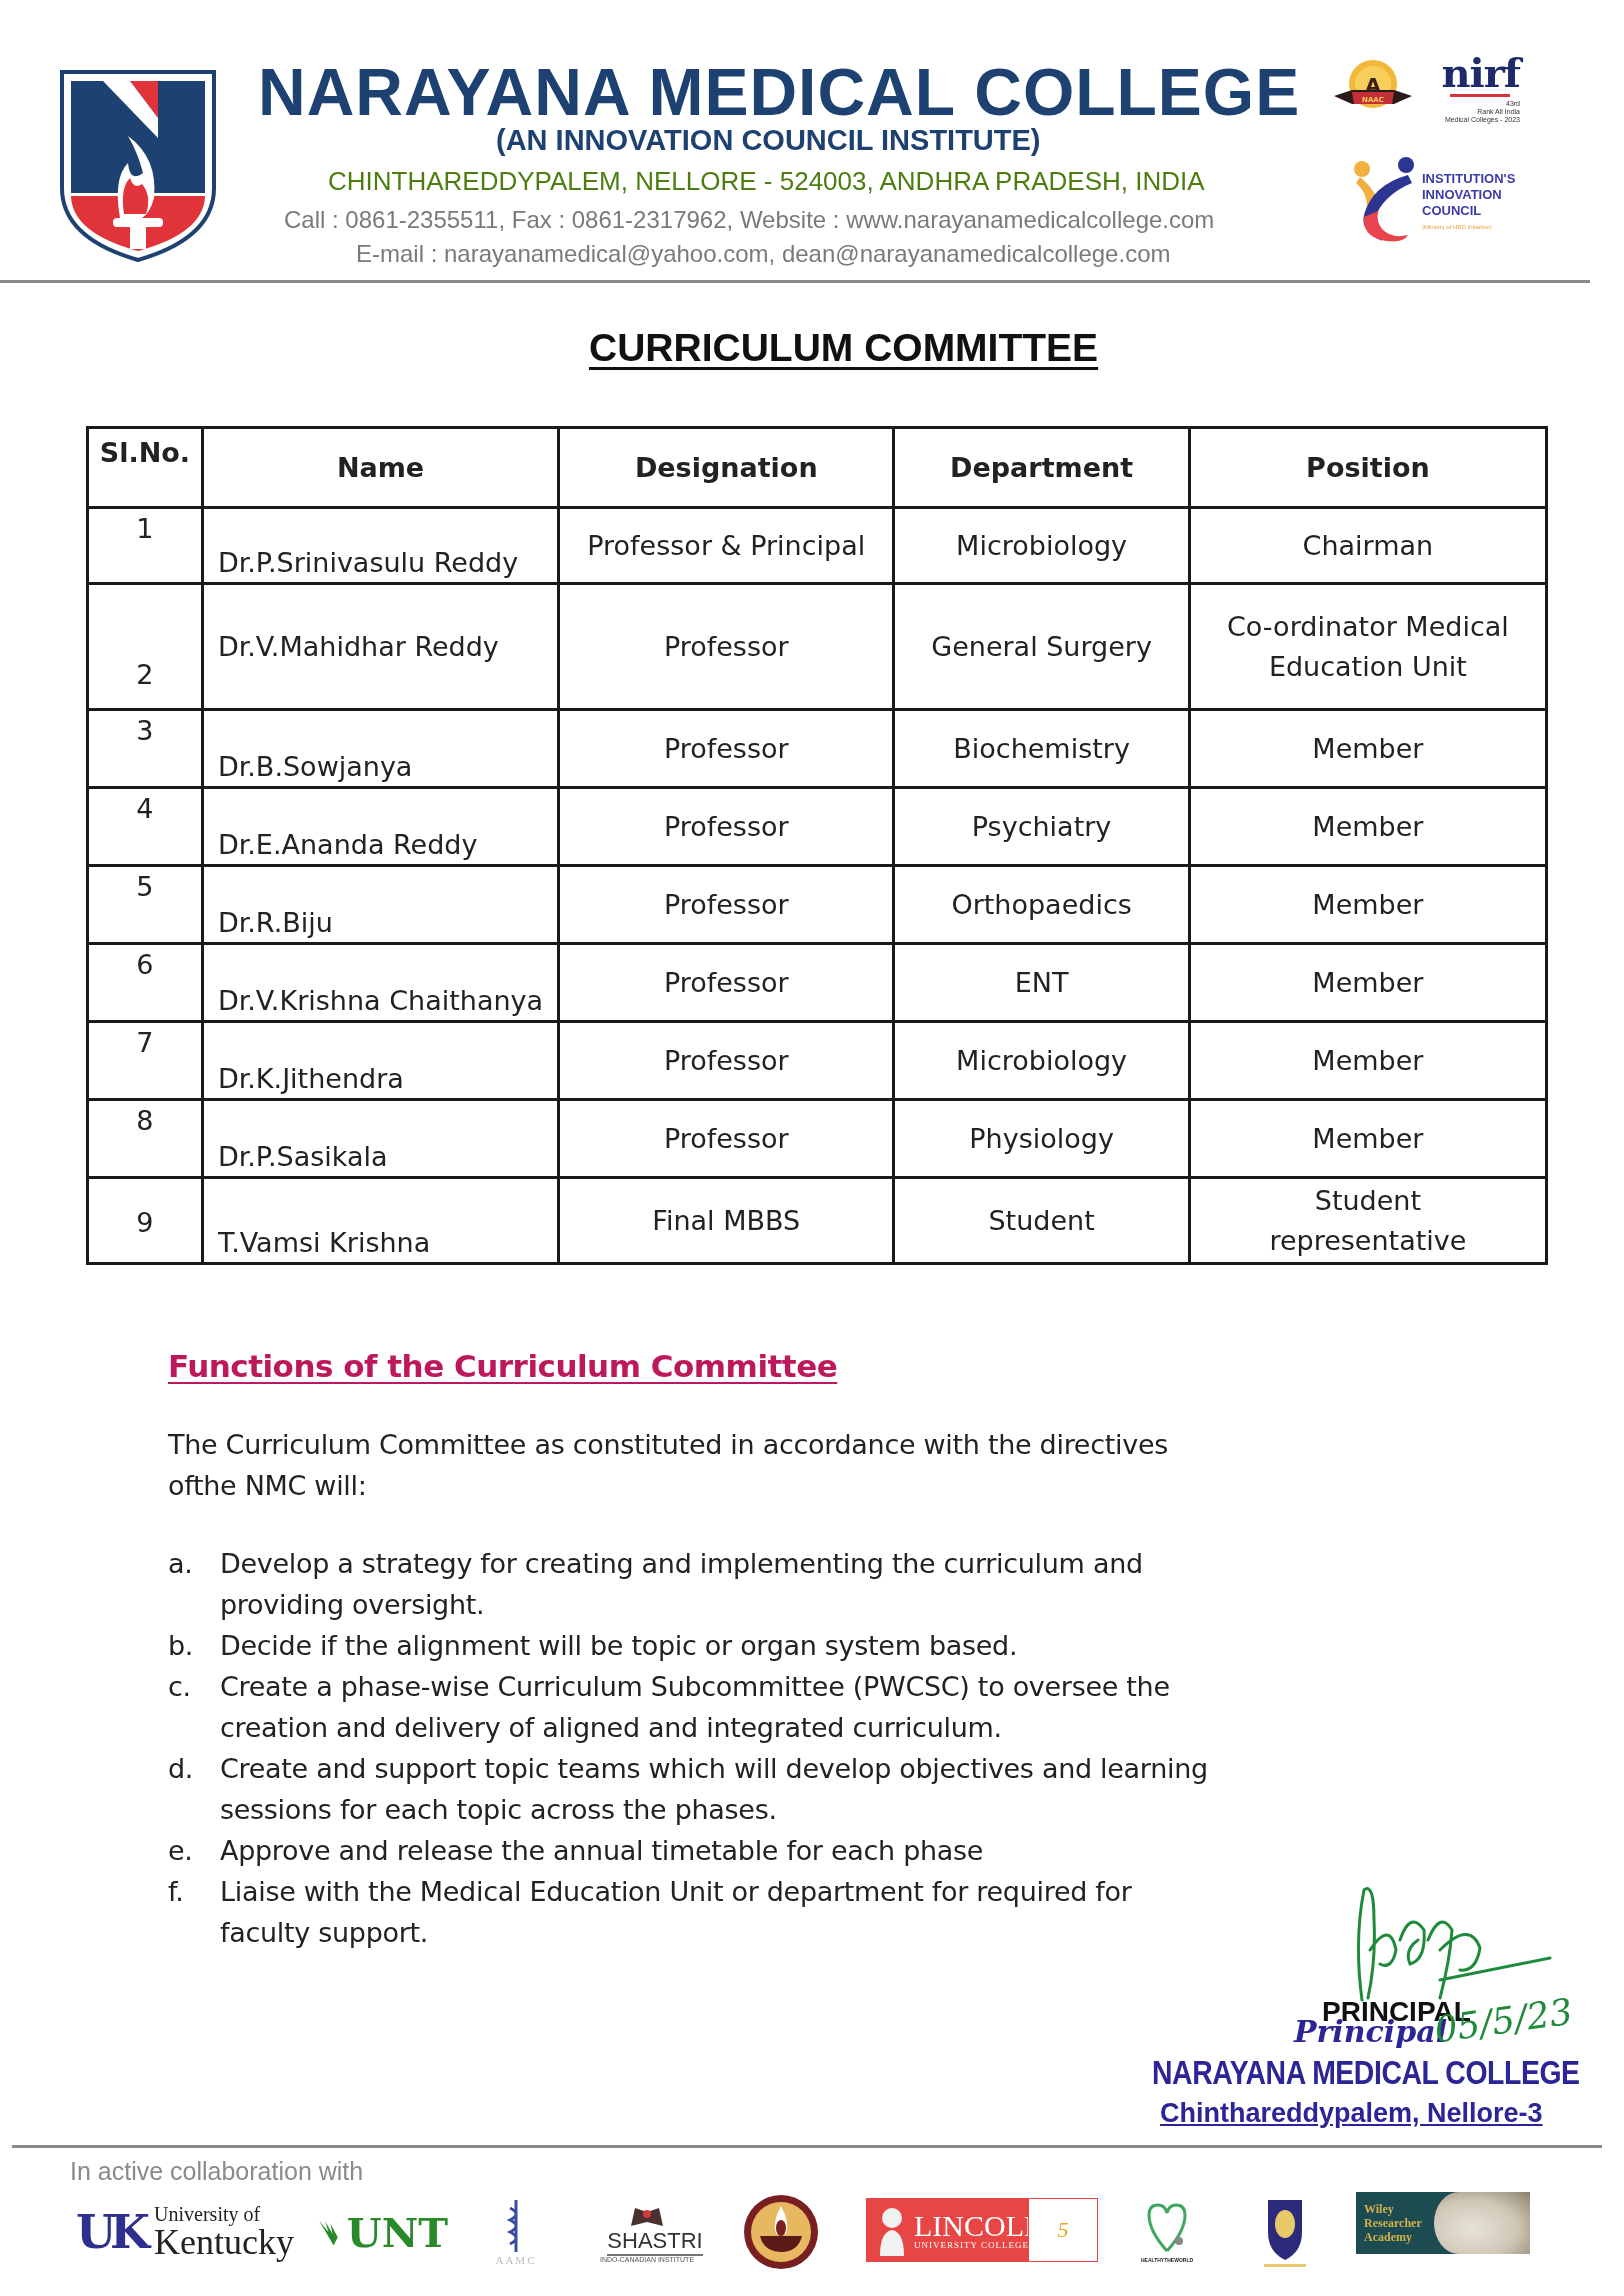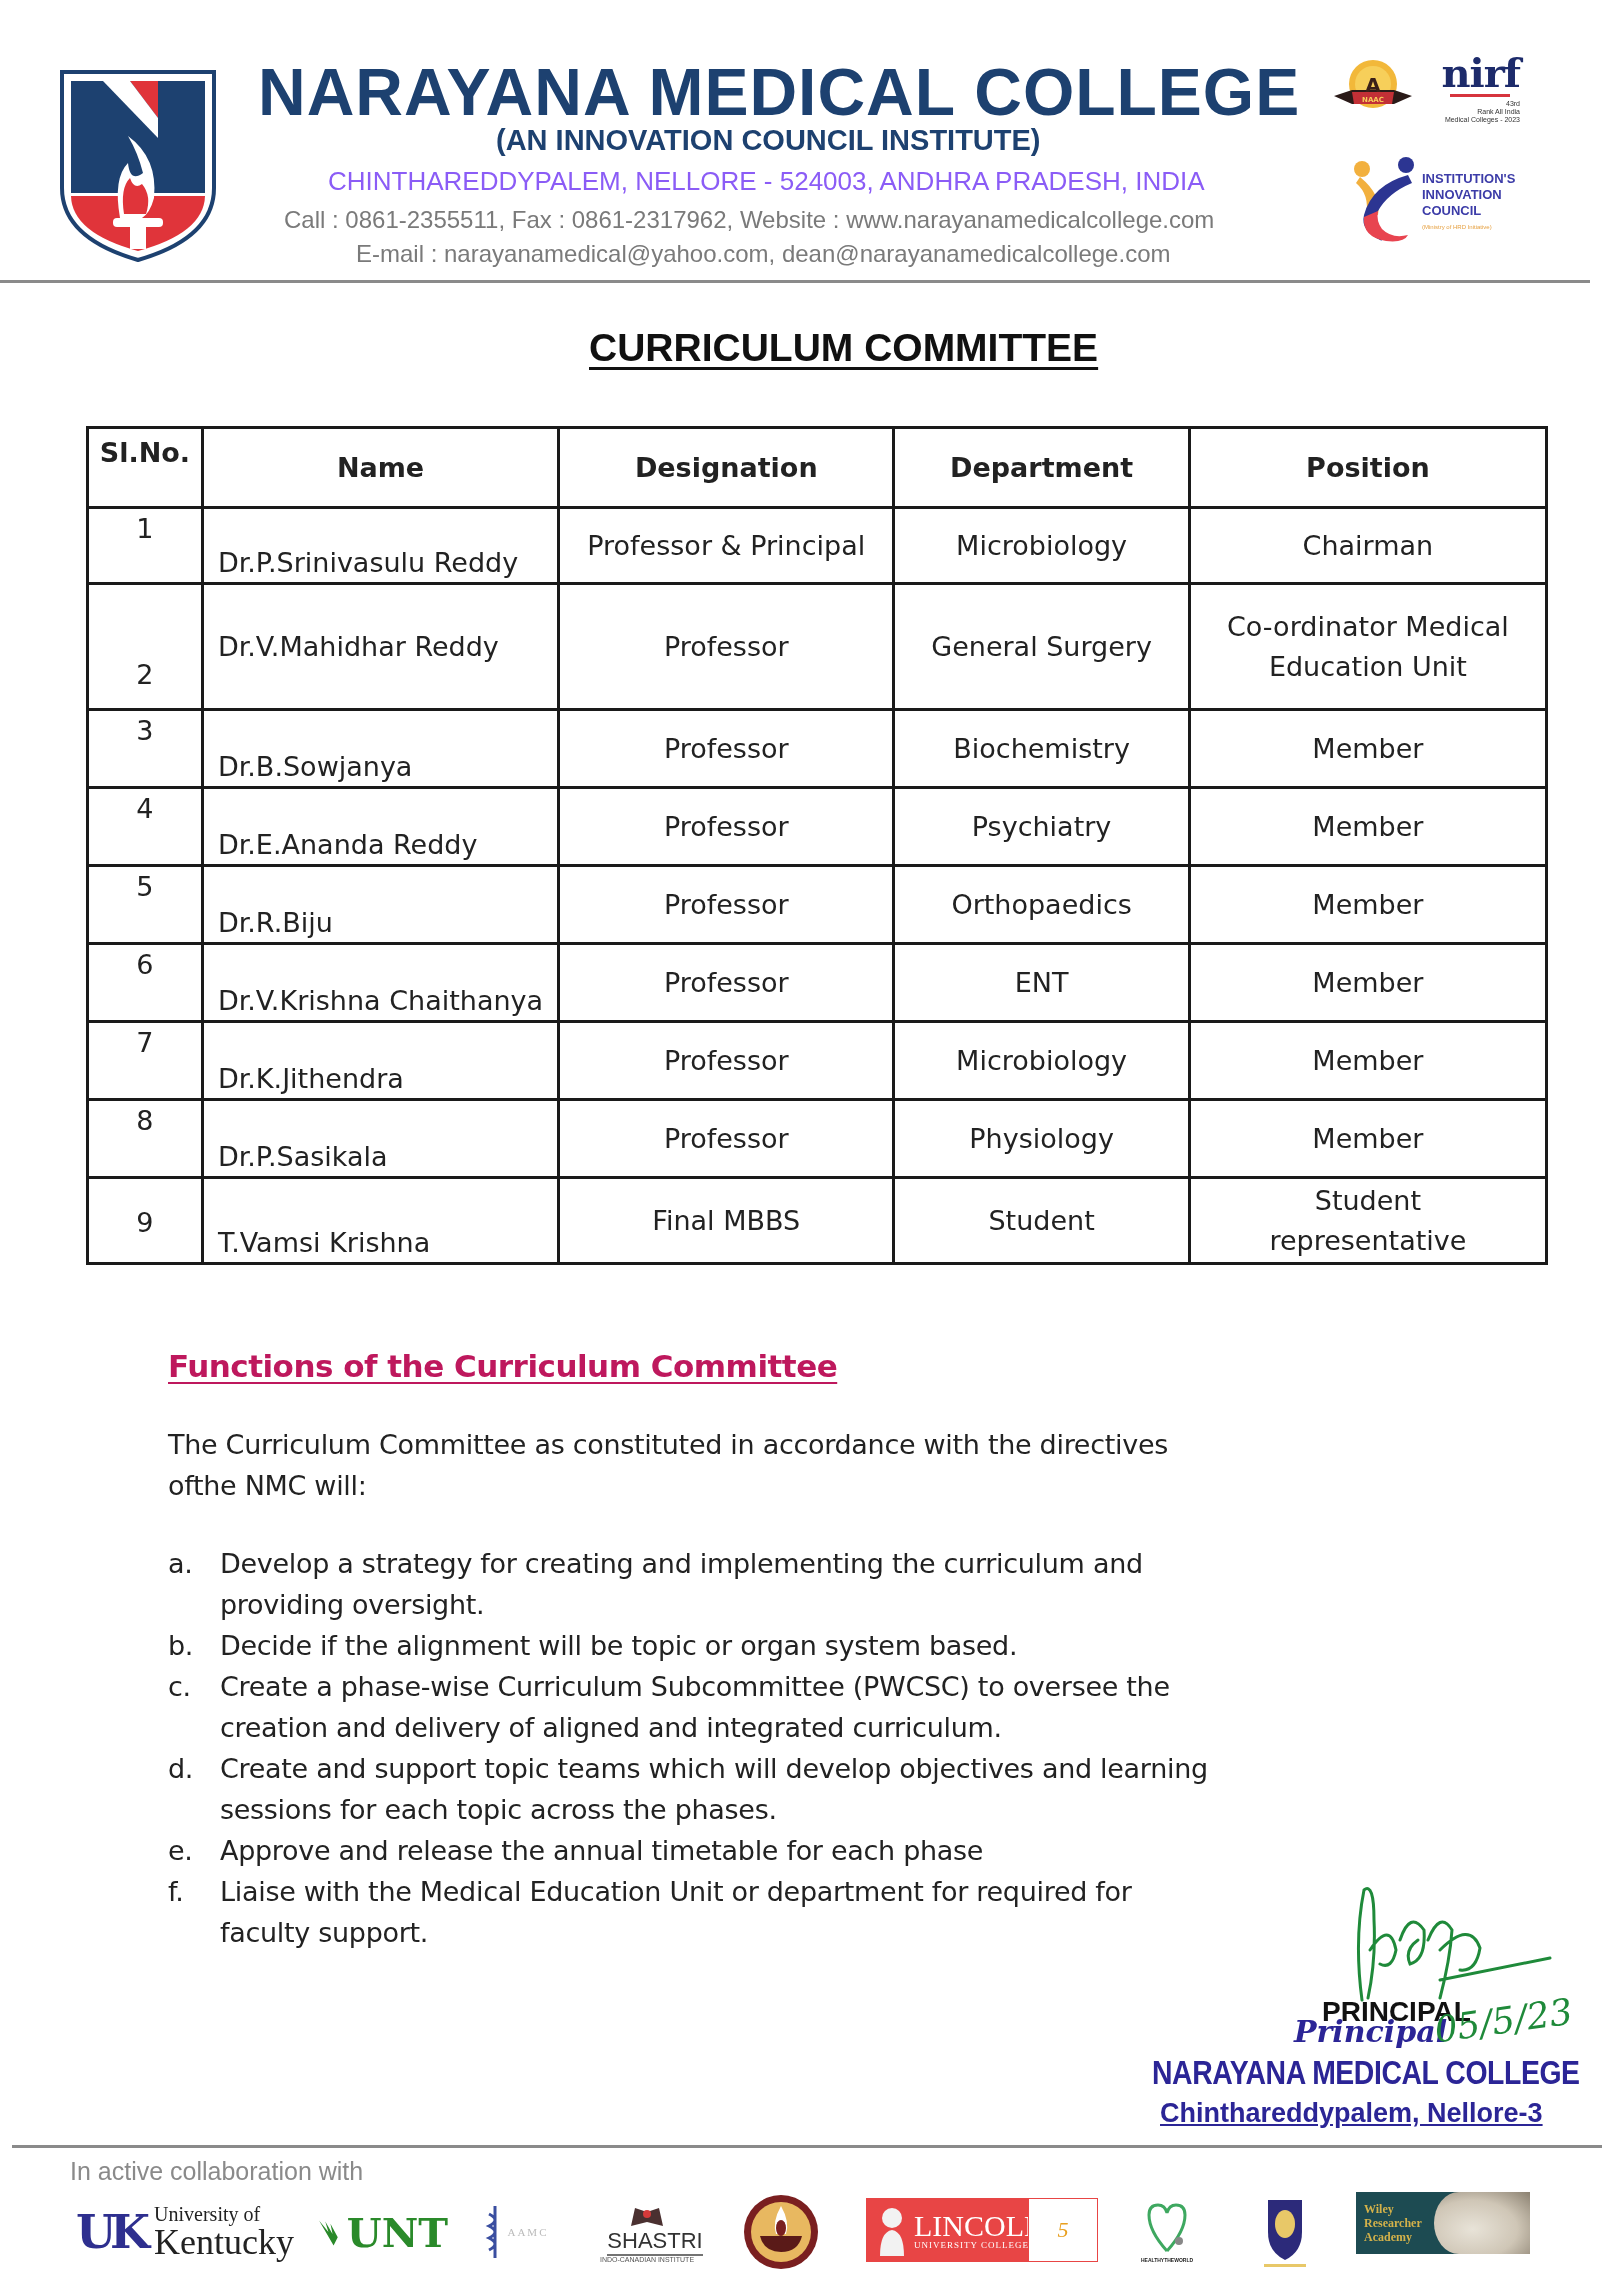--- a/index.html
+++ b/index.html
@@ -3,21 +3,21 @@
 <meta charset="utf-8">
 <style>
   * { box-sizing: border-box; margin: 0; padding: 0; }
   html, body { width: 1624px; height: 2296px; background: #fff; overflow: hidden; }
   body { position: relative; font-family: "Liberation Sans", sans-serif; color: #1a1a1a; }
 
   
   .logo-shield { position: absolute; left: 58px; top: 68px; width: 160px; height: 195px; }
   .college-name { position: absolute; left: 258px; top: 54px; font-family: "Liberation Sans", sans-serif; font-weight: bold; font-size: 66px; color: #1d4170; letter-spacing: 1px; white-space: nowrap; transform: scaleX(1.0); transform-origin: left top; }
   .college-sub { position: absolute; left: 496px; top: 124px; font-weight: bold; font-size: 29px; color: #1d4170; white-space: nowrap; }
-  .college-addr { position: absolute; left: 328px; top: 166px; font-size: 26px; color: #8b5cf6; white-space: nowrap; }
+  .college-addr { position: absolute; left: 328px; top: 166px; font-size: 26px; color: #4d7c0f; white-space: nowrap; }
   .college-call { position: absolute; left: 284px; top: 206px; font-size: 24px; color: #7a7a7a; white-space: nowrap; }
   .college-email { position: absolute; left: 356px; top: 240px; font-size: 24px; color: #7a7a7a; white-space: nowrap; }
 
   .naac-badge { position: absolute; left: 1332px; top: 52px; width: 82px; height: 70px; }
   .nirf-logo { position: absolute; left: 1440px; top: 52px; width: 80px; height: 90px; text-align: right; }
   .nirf-word { font-family: "DejaVu Serif", serif; font-weight: bold; font-size: 40px; color: #1d2b6b; line-height: 42px; letter-spacing: -1px; }
   .nirf-line { height: 3px; background: #d6343d; margin: 0 10px; }
   .nirf-rank { font-size: 7px; color: #333; line-height: 8px; margin-top: 3px; }
   .iic-logo { position: absolute; left: 1352px; top: 155px; width: 180px; height: 90px; }
   .iic-text { position: absolute; left: 70px; top: 16px; font-weight: bold; font-size: 13px; line-height: 16px; color: #3c3ca8; white-space: nowrap; }
@@ -70,21 +70,21 @@
   
   .collab-label { position: absolute; left: 70px; top: 2157px; font-size: 25px; color: #8a8a8a; white-space: nowrap; }
   .partner { position: absolute; top: 2192px; height: 80px; display: flex; align-items: center; justify-content: center; }
   .uk-logo { left: 70px; width: 230px; }
   .uk-mark { font-family: "DejaVu Serif", serif; font-weight: bold; font-size: 46px; color: #2e2f8f; letter-spacing: -6px; margin-right: 10px; }
   .uk-text { font-family: "Liberation Serif", serif; color: #222; line-height: 1; }
   .uk-text .l1 { font-size: 20px; }
   .uk-text .l2 { font-size: 36px; }
   .unt-logo { left: 318px; width: 130px; }
   .unt-text { font-family: "DejaVu Serif", serif; font-weight: bold; font-size: 40px; color: #2a8a2a; margin-left: 8px; }
-  .aamc-logo { left: 476px; width: 80px; }
+  .aamc-logo { left: 476px; width: 80px; flex-direction: column; }
   .aamc-text { font-family: "Liberation Serif", serif; font-size: 11px; color: #bbb; letter-spacing: 2px; }
   .shastri-logo { left: 592px; width: 110px; flex-direction: column; }
   .shastri-text { font-family: "Liberation Sans", sans-serif; font-size: 22px; color: #333; border-bottom: 2px solid #737373; margin-left: 16px; }
   .shastri-sub { font-size: 7px; color: #555; }
   .iit-logo { left: 742px; width: 78px; }
   .lincoln-logo { left: 866px; width: 232px; height: 64px; top: 2198px; background: #e84545; justify-content: flex-start; padding-left: 12px; }
   .lincoln-text { font-family: "Liberation Serif", serif; color: #fff; line-height: 1; }
   .lincoln-text .l1 { font-size: 30px; }
   .lincoln-text .l2 { font-size: 9px; letter-spacing: 1px; }
   .lincoln-badge { position: absolute; right: 0; top: 0; width: 70px; height: 64px; background: #fff; border: 1px solid #e84545; display: flex; align-items: center; justify-content: center; font-family: "Liberation Serif", serif; font-style: italic; font-size: 22px; color: #e8a020; }

